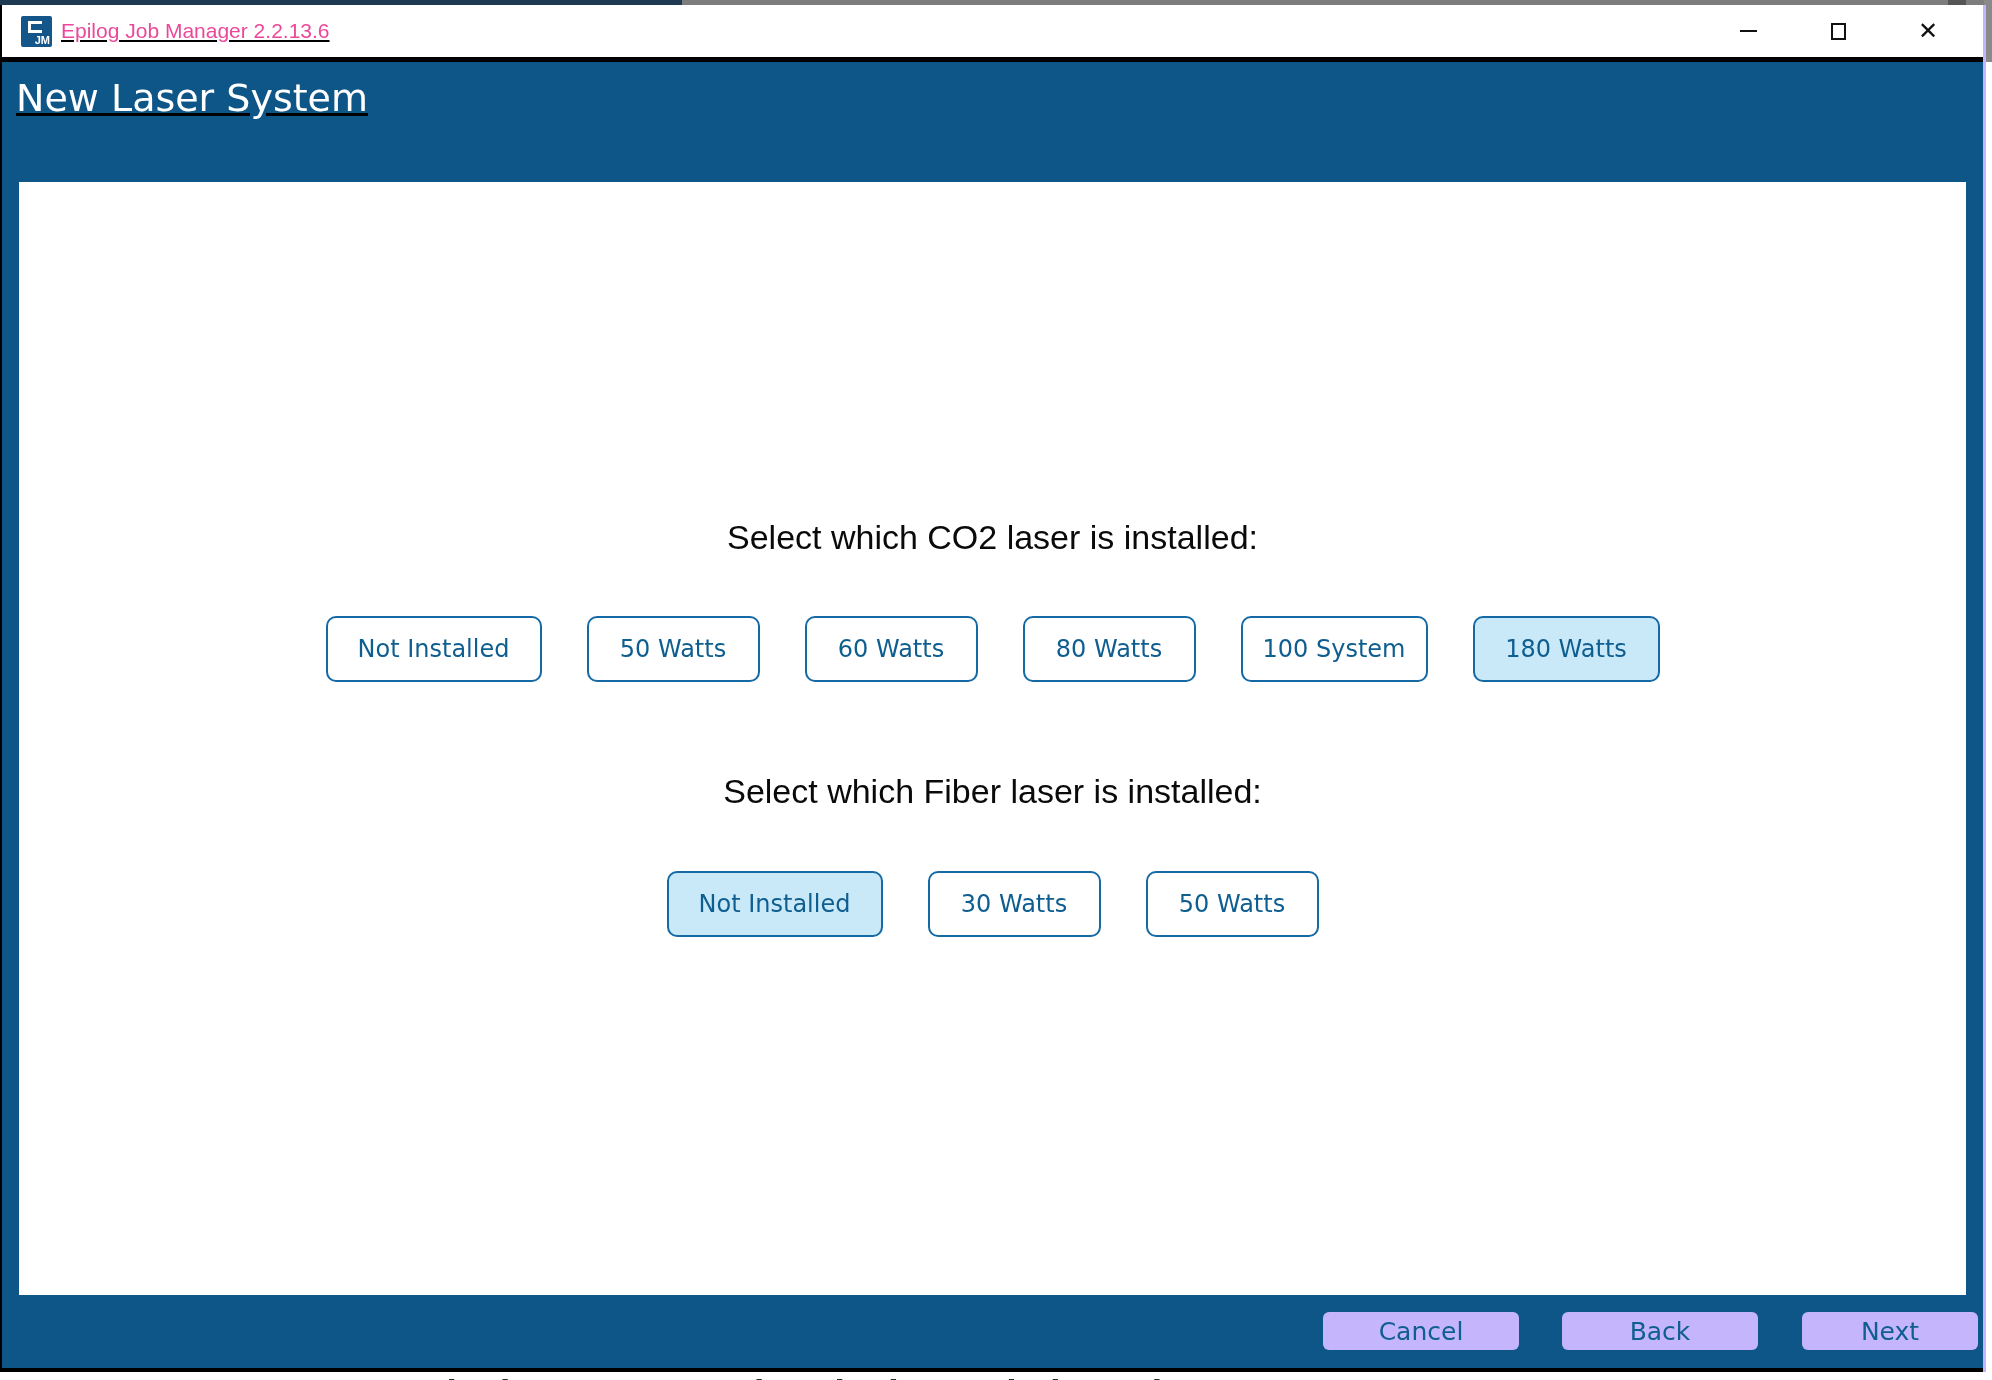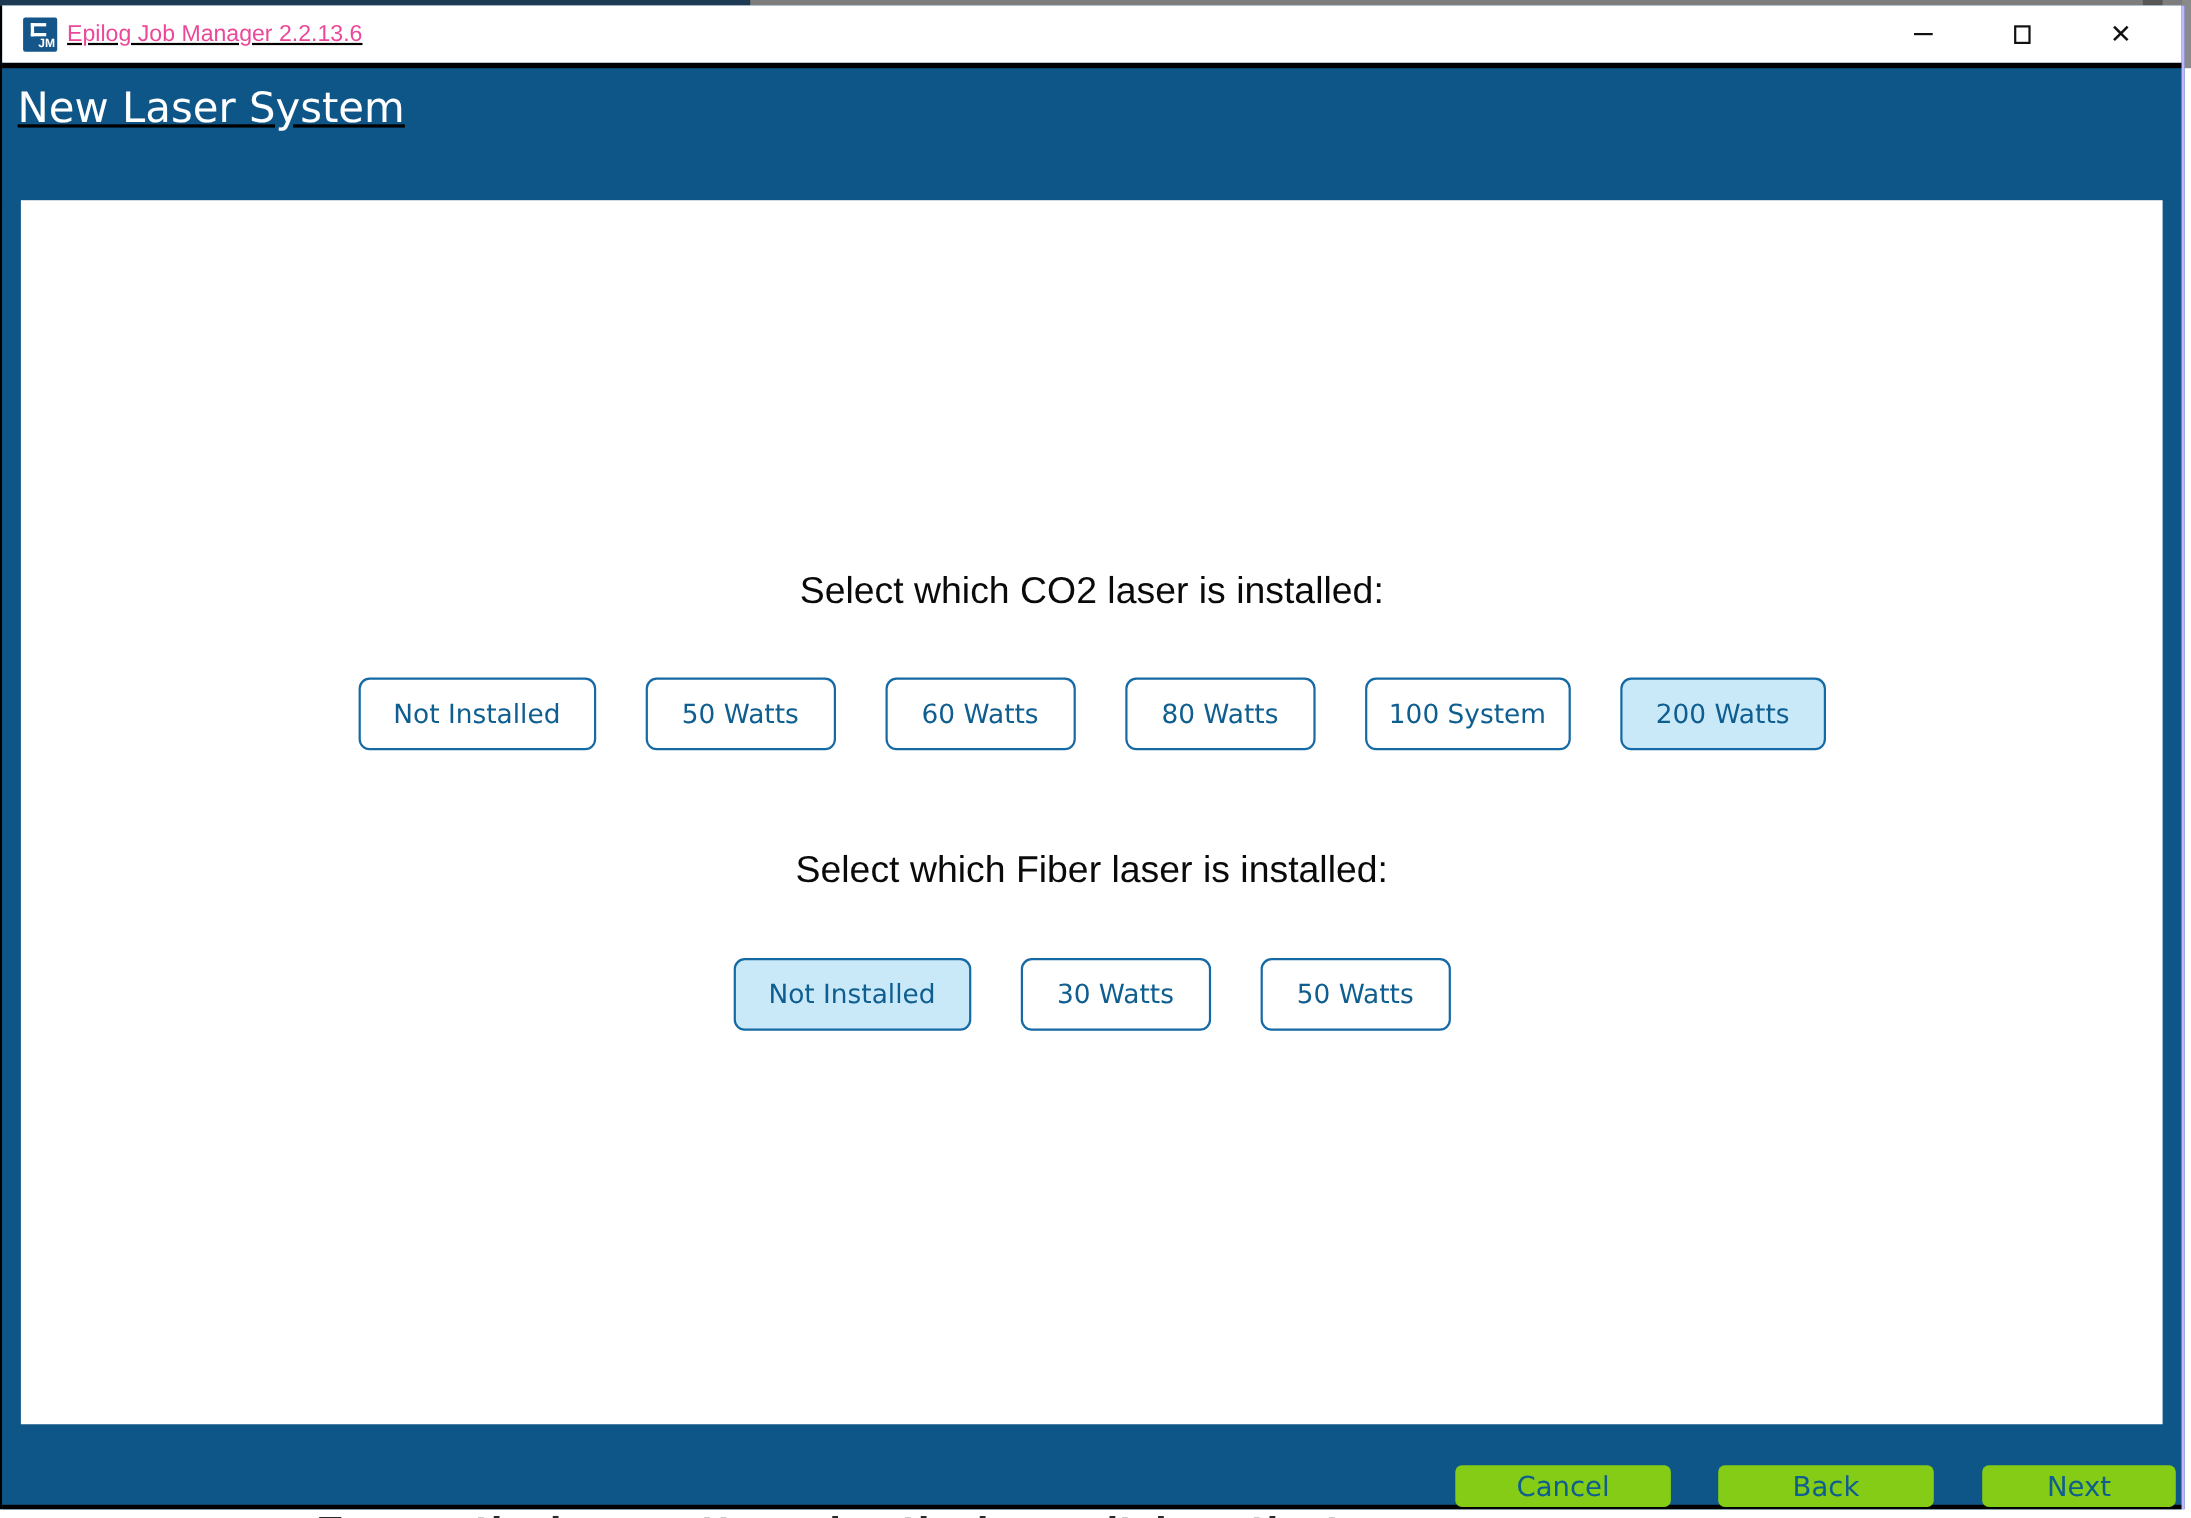--- a/index.html
+++ b/index.html
@@ -101,22 +101,22 @@
   .w-l  { width: 187px; }
   .w-xxl{ width: 217px; }
   .caret { font-size: 17px; margin-left: 18px; color: #0f5e90; }
 
   
   .footer {
     position: relative; height: 77px; background: #0f5688;
     border-bottom: 4px solid #000;
   }
   .footer-btn {
-    position: absolute; top: 37px; height: 38px;
-    background: #84cc16; border: none; border-radius: 6px;
+    position: absolute; top: 17px; height: 38px;
+    background: #c4b5fd; border: none; border-radius: 6px;
     color: #0f5e90; font-size: 25px; font-family: "DejaVu Sans", sans-serif;
     display: flex; align-items: center; justify-content: center;
     cursor: pointer;
   }
   .btn-cancel { left: 1321px; width: 196px; }
   .btn-back   { left: 1560px; width: 196px; }
   .btn-next   { left: 1800px; width: 176px; }
 </style>
 </head>
 <body>
@@ -161,21 +161,21 @@
       <div class="content">
 
         <div class="section-heading heading-co2">Select which CO2 laser is installed:</div>
 
         <div class="option-row row-co2">
           <button class="opt-btn w-xl">Not Installed</button>
           <button class="opt-btn w-m">50 Watts</button>
           <button class="opt-btn w-m">60 Watts</button>
           <button class="opt-btn w-m">80 Watts</button>
           <button class="opt-btn w-l">100 System</button>
-          <button class="opt-btn w-l selected">200 Watts</button>
+          <button class="opt-btn w-l selected">180 Watts</button>
         </div>
 
         <div class="section-heading heading-fiber">Select which Fiber laser is installed:</div>
 
         <div class="option-row row-fiber">
           <button class="opt-btn w-xl selected">Not Installed</button>
           <button class="opt-btn w-m">30 Watts</button>
           <button class="opt-btn w-m">50 Watts</button>
         </div>
 

